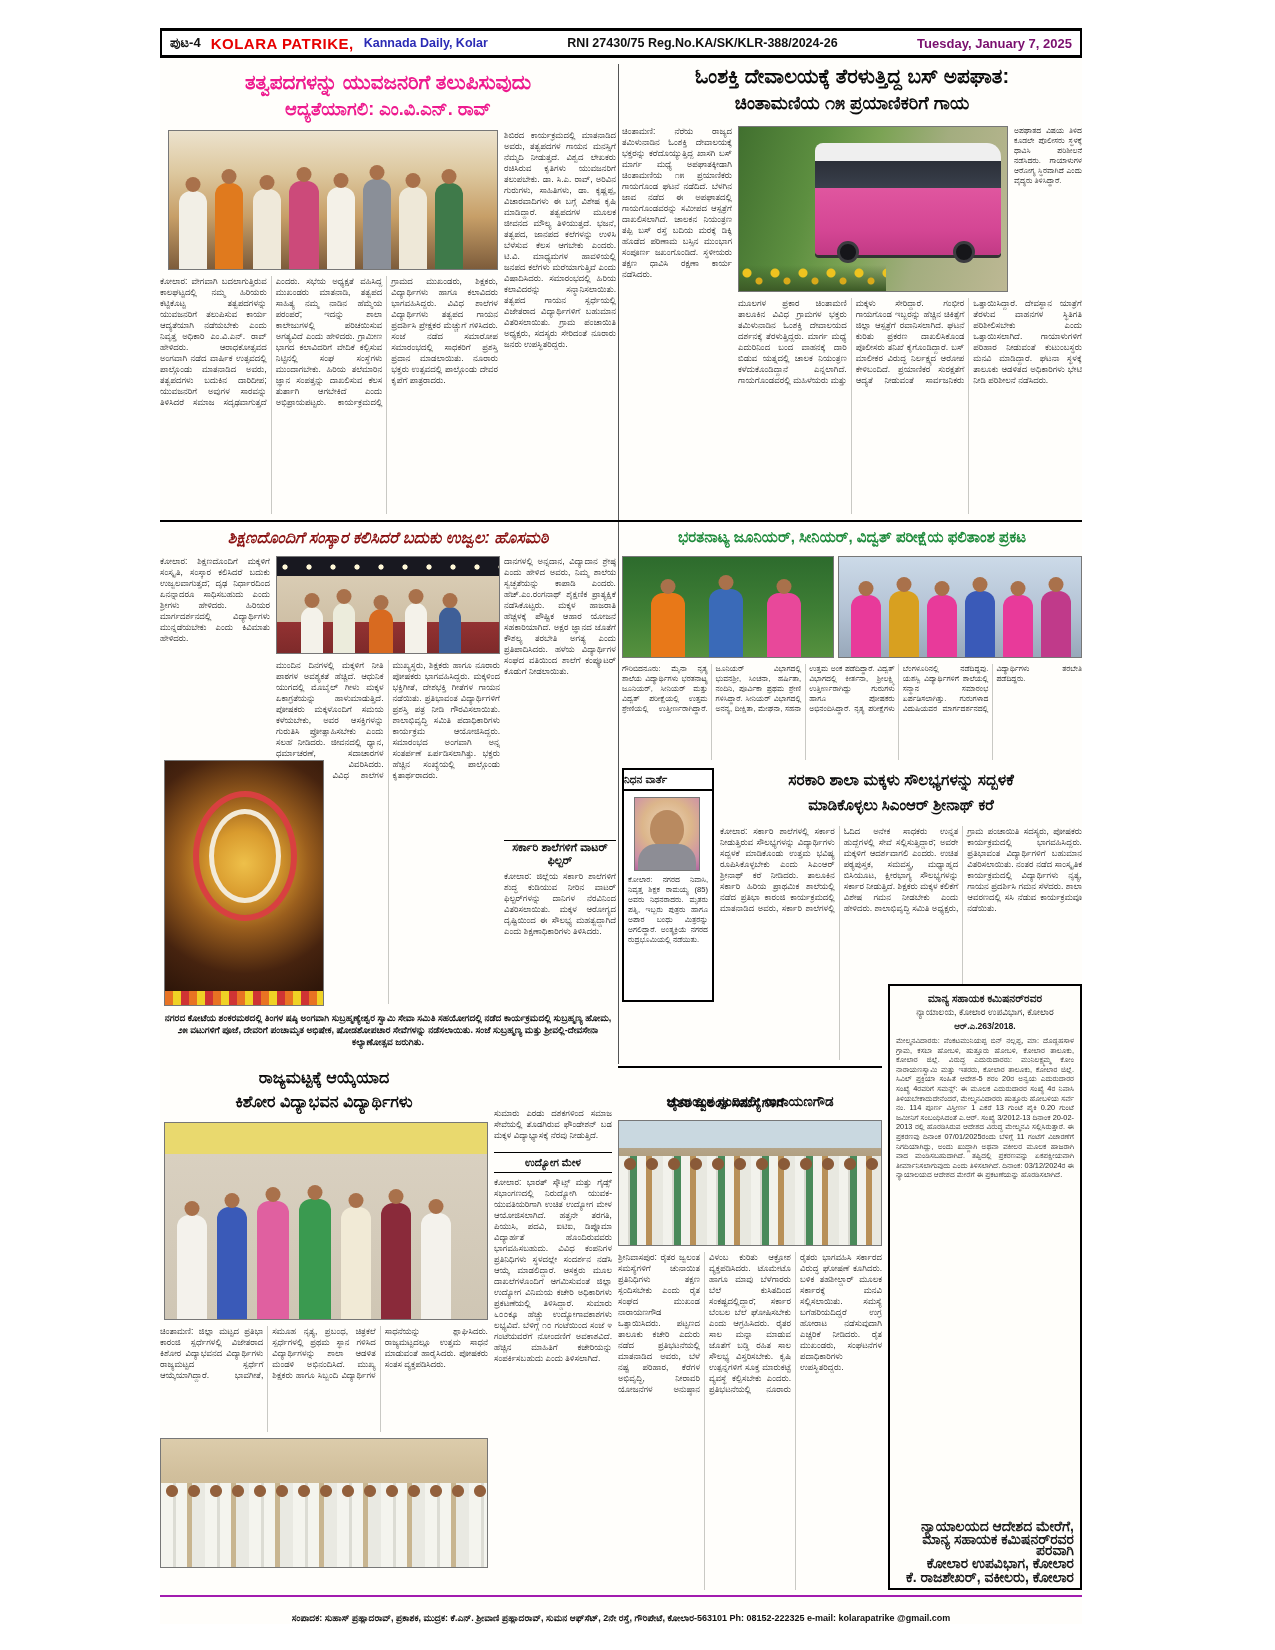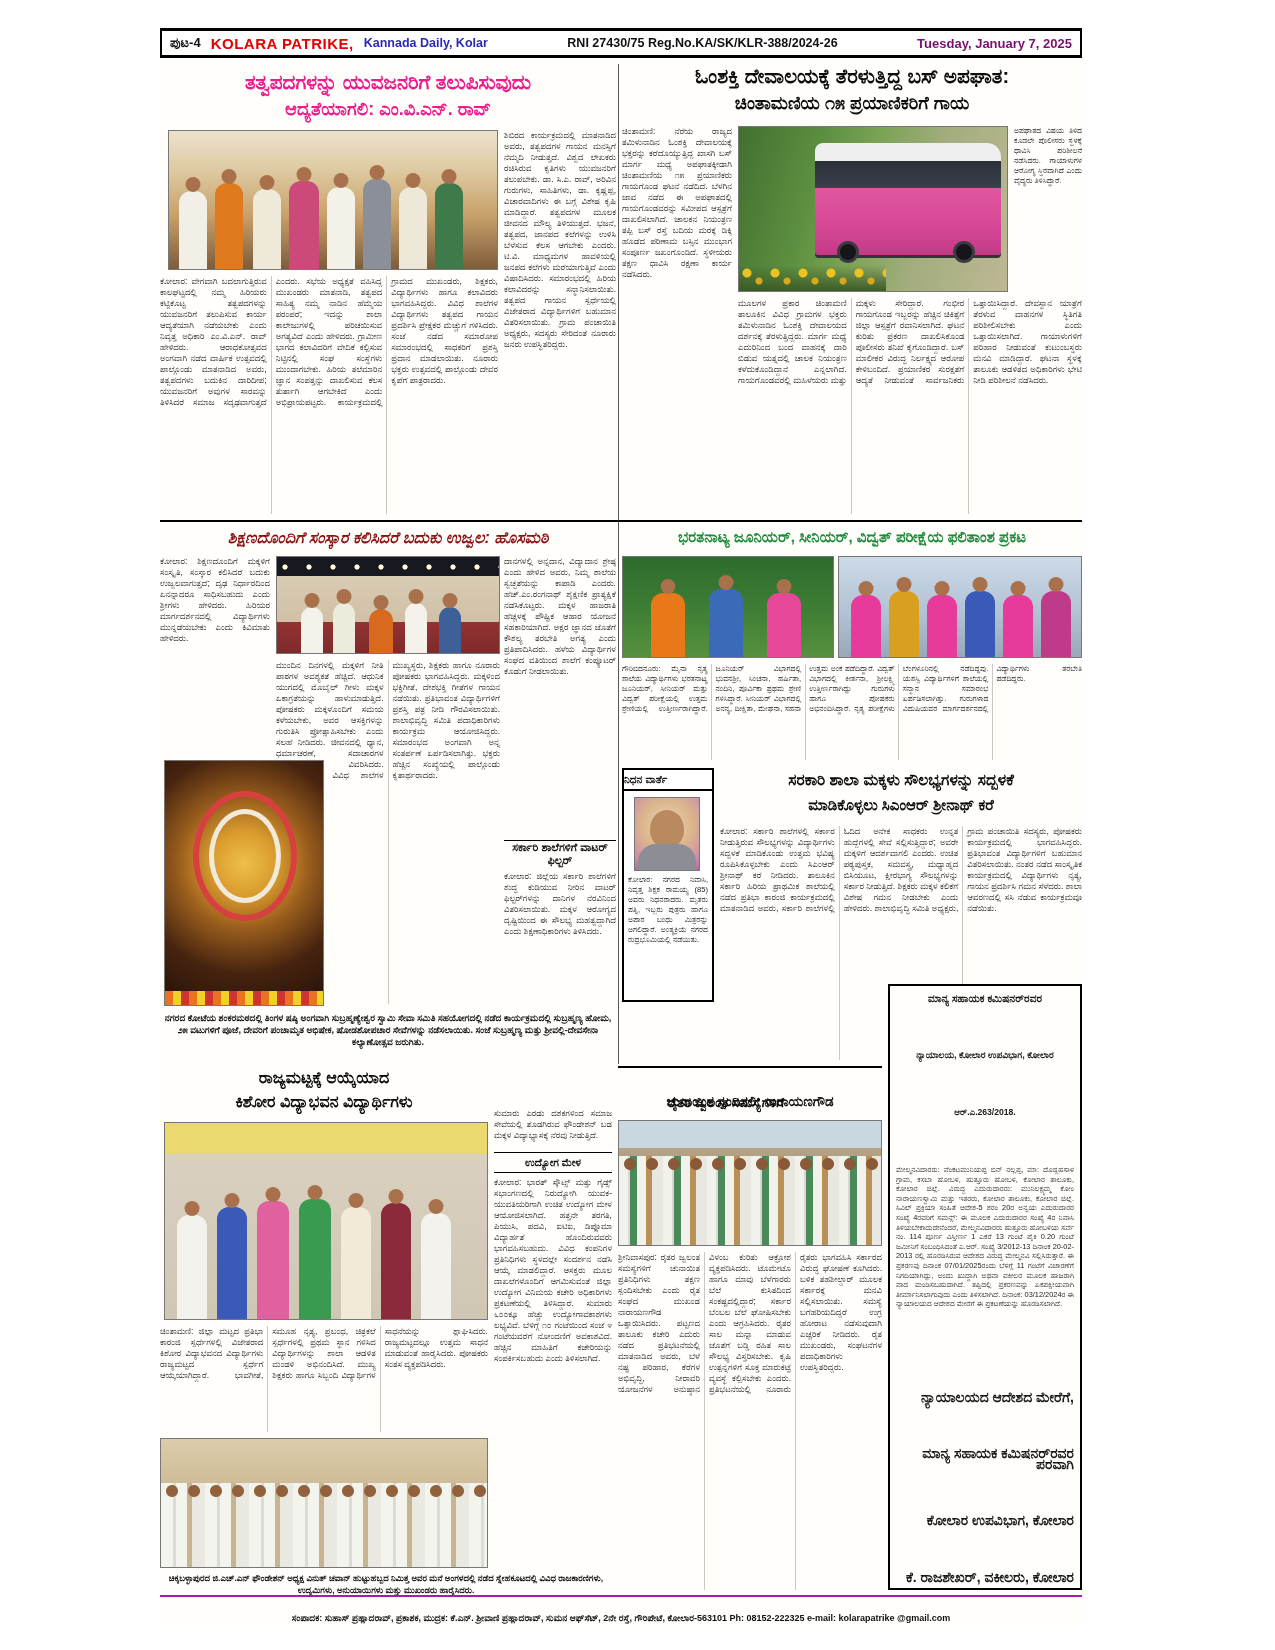--- a/index.html
+++ b/index.html
@@ -72,23 +72,23 @@
       repeating-linear-gradient(90deg,#f2f2ec 0 9px,#d8d8d0 9px 11px,#4a8a5a 11px 18px,#f2f2ec 18px 27px,#b89058 27px 33px,#e8e8e0 33px 44px);
     background-size:22px 100%,44px 100%; }
   .crowd-white { height:66%;
     background-image:radial-gradient(circle at 11px 8px,#93603c 5.5px,rgba(0,0,0,0) 6.5px),
       repeating-linear-gradient(90deg,#f4f4ee 0 12px,#dcdcd4 12px 15px,#f4f4ee 15px 26px,#c8b590 26px 31px,#e9e9e2 31px 44px);
     background-size:22px 100%,44px 100%; }
 
   
   .obit { position:absolute; border:2px solid #000; background:#fff; }
   .obit-label { font-weight:800; font-size:10.5px; border-bottom:2px solid #000; padding:3px 0; }
-  .notice { position:absolute; border:2px solid #000; background:#fffefa; padding:6px 6px; display:flex; flex-direction:column;gap:43px; }
+  .notice { position:absolute; border:2px solid #000; background:#fffefa; padding:6px 6px; display:flex; flex-direction:column; }
   .notice .t1 { font-weight:800; font-size:10.5px; text-align:center; }
-  .notice .t2 { font-weight:700; font-size:9px; text-align:center; margin-top:2px; }
+  .notice .t2 { font-weight:400; font-size:9px; text-align:center; margin-top:2px; }
   .notice .case { font-weight:bold; font-size:8.6px; text-align:center; margin:3px 0 4px; }
   .notice .nbody { font-size:7.4px; line-height:9.6px; text-align:justify; overflow:hidden; flex:1; }
   .notice .sig { font-size:14px; font-weight:bold; text-align:right; line-height:10.5px; margin-top:3px; }
   .subhead { font-weight:800; font-size:11px; text-align:center; color:#111; }
   .footer { position:absolute; left:0; bottom:0; width:922px; border-top:2px solid #a21caf; padding-top:16px;
     font-size:9px; font-weight:bold; text-align:center; color:#111; }
 </style>
 </head>
 <body>
 
@@ -193,21 +193,20 @@
     <div class="person" style="left:92px; width:32px; height:118px; background:#e060a0;"></div>
     <div class="person" style="left:134px; width:32px; height:120px; background:#3a9a50;"></div>
     <div class="person" style="left:176px; width:30px; height:112px; background:#f1ead6;"></div>
     <div class="person" style="left:216px; width:30px; height:116px; background:#8a2a3a;"></div>
     <div class="person" style="left:256px; width:30px; height:106px; background:#f4f2ec;"></div>
   </div>
   <div class="abs txt cols3" style="left:0; top:1298px; width:328px; height:106px;">ಚಿಂತಾಮಣಿ: ಜಿಲ್ಲಾ ಮಟ್ಟದ ಪ್ರತಿಭಾ ಕಾರಂಜಿ ಸ್ಪರ್ಧೆಗಳಲ್ಲಿ ವಿಜೇತರಾದ ಕಿಶೋರ ವಿದ್ಯಾಭವನದ ವಿದ್ಯಾರ್ಥಿಗಳು ರಾಜ್ಯಮಟ್ಟದ ಸ್ಪರ್ಧೆಗೆ ಆಯ್ಕೆಯಾಗಿದ್ದಾರೆ. ಭಾವಗೀತೆ, ಸಮೂಹ ನೃತ್ಯ, ಪ್ರಬಂಧ, ಚಿತ್ರಕಲೆ ಸ್ಪರ್ಧೆಗಳಲ್ಲಿ ಪ್ರಥಮ ಸ್ಥಾನ ಗಳಿಸಿದ ವಿದ್ಯಾರ್ಥಿಗಳನ್ನು ಶಾಲಾ ಆಡಳಿತ ಮಂಡಳಿ ಅಭಿನಂದಿಸಿದೆ. ಮುಖ್ಯ ಶಿಕ್ಷಕರು ಹಾಗೂ ಸಿಬ್ಬಂದಿ ವಿದ್ಯಾರ್ಥಿಗಳ ಸಾಧನೆಯನ್ನು ಶ್ಲಾಘಿಸಿದರು. ರಾಜ್ಯಮಟ್ಟದಲ್ಲೂ ಉತ್ತಮ ಸಾಧನೆ ಮಾಡುವಂತೆ ಹಾರೈಸಿದರು. ಪೋಷಕರು ಸಂತಸ ವ್ಯಕ್ತಪಡಿಸಿದರು.</div>
   <div class="photo ph-group" style="left:0; top:1410px; width:328px; height:130px;">
     <div class="crowd crowd-white"></div>
   </div>
-  <div class="abs caption" style="left:0; top:1544px; width:452px; height:28px; font-size:8.5px;">ಚಿಕ್ಕಬಳ್ಳಾಪುರದ ಜಿ.ಎಚ್.ಎನ್ ಫೌಂಡೇಶನ್ ಅಧ್ಯಕ್ಷ ವಿನುತ್ ಚವಾನ್ ಹುಟ್ಟುಹಬ್ಬದ ನಿಮಿತ್ತ ಅವರ ಮನೆ ಅಂಗಳದಲ್ಲಿ ನಡೆದ ಸ್ನೇಹಕೂಟದಲ್ಲಿ ವಿವಿಧ ರಾಜಕಾರಣಿಗಳು, ಉದ್ಯಮಿಗಳು, ಅನುಯಾಯಿಗಳು ಮತ್ತು ಮುಖಂಡರು ಹಾರೈಸಿದರು.</div>
 
   <div class="abs" style="left:334px; top:1040px; width:118px; height:500px;">
     <div class="txt" style="height:40px;margin-top:40px;">ಸುಮಾರು ಎರಡು ದಶಕಗಳಿಂದ ಸಮಾಜ ಸೇವೆಯಲ್ಲಿ ತೊಡಗಿರುವ ಫೌಂಡೇಶನ್ ಬಡ ಮಕ್ಕಳ ವಿದ್ಯಾಭ್ಯಾಸಕ್ಕೆ ನೆರವು ನೀಡುತ್ತಿದೆ.</div>
     <div class="subhead" style="border-top:1.5px solid #000; border-bottom:1.5px solid #000; margin:4px 0; padding:3px 0; font-size:10.5px;">ಉದ್ಯೋಗ ಮೇಳ</div>
     <div class="txt" style="height:424px;">ಕೋಲಾರ: ಭಾರತ್ ಸ್ಕೌಟ್ಸ್ ಮತ್ತು ಗೈಡ್ಸ್ ಸಭಾಂಗಣದಲ್ಲಿ ನಿರುದ್ಯೋಗಿ ಯುವಕ-ಯುವತಿಯರಿಗಾಗಿ ಉಚಿತ ಉದ್ಯೋಗ ಮೇಳ ಆಯೋಜಿಸಲಾಗಿದೆ. ಹತ್ತನೇ ತರಗತಿ, ಪಿಯುಸಿ, ಪದವಿ, ಐಟಿಐ, ಡಿಪ್ಲೊಮಾ ವಿದ್ಯಾರ್ಹತೆ ಹೊಂದಿರುವವರು ಭಾಗವಹಿಸಬಹುದು. ವಿವಿಧ ಕಂಪನಿಗಳ ಪ್ರತಿನಿಧಿಗಳು ಸ್ಥಳದಲ್ಲೇ ಸಂದರ್ಶನ ನಡೆಸಿ ಆಯ್ಕೆ ಮಾಡಲಿದ್ದಾರೆ. ಆಸಕ್ತರು ಮೂಲ ದಾಖಲೆಗಳೊಂದಿಗೆ ಆಗಮಿಸುವಂತೆ ಜಿಲ್ಲಾ ಉದ್ಯೋಗ ವಿನಿಮಯ ಕಚೇರಿ ಅಧಿಕಾರಿಗಳು ಪ್ರಕಟಣೆಯಲ್ಲಿ ತಿಳಿಸಿದ್ದಾರೆ. ಸುಮಾರು ೬೦೦ಕ್ಕೂ ಹೆಚ್ಚು ಉದ್ಯೋಗಾವಕಾಶಗಳು ಲಭ್ಯವಿವೆ. ಬೆಳಿಗ್ಗೆ ೧೦ ಗಂಟೆಯಿಂದ ಸಂಜೆ ೪ ಗಂಟೆಯವರೆಗೆ ನೋಂದಣಿಗೆ ಅವಕಾಶವಿದೆ. ಹೆಚ್ಚಿನ ಮಾಹಿತಿಗೆ ಕಚೇರಿಯನ್ನು ಸಂಪರ್ಕಿಸಬಹುದು ಎಂದು ತಿಳಿಸಲಾಗಿದೆ.</div>
   </div>
 
   <div class="hrule" style="left:458px; top:1038px; width:264px;"></div>
   <div class="abs hl hl-black" style="left:434px; top:1046px; width:264px; font-size:13.5px;margin-top:21px;">ರೈತರ ಜ್ವಲಂತ ಸಮಸ್ಯೆಗಳಿಗೆ</div>
   <div class="abs hl hl-black" style="left:458px; top:1066px; width:264px; font-size:13.5px;">ಚುನಾಯಿತ ಸ್ಪಂದಿಸಲಿ: ನಾರಾಯಣಗೌಡ</div>

